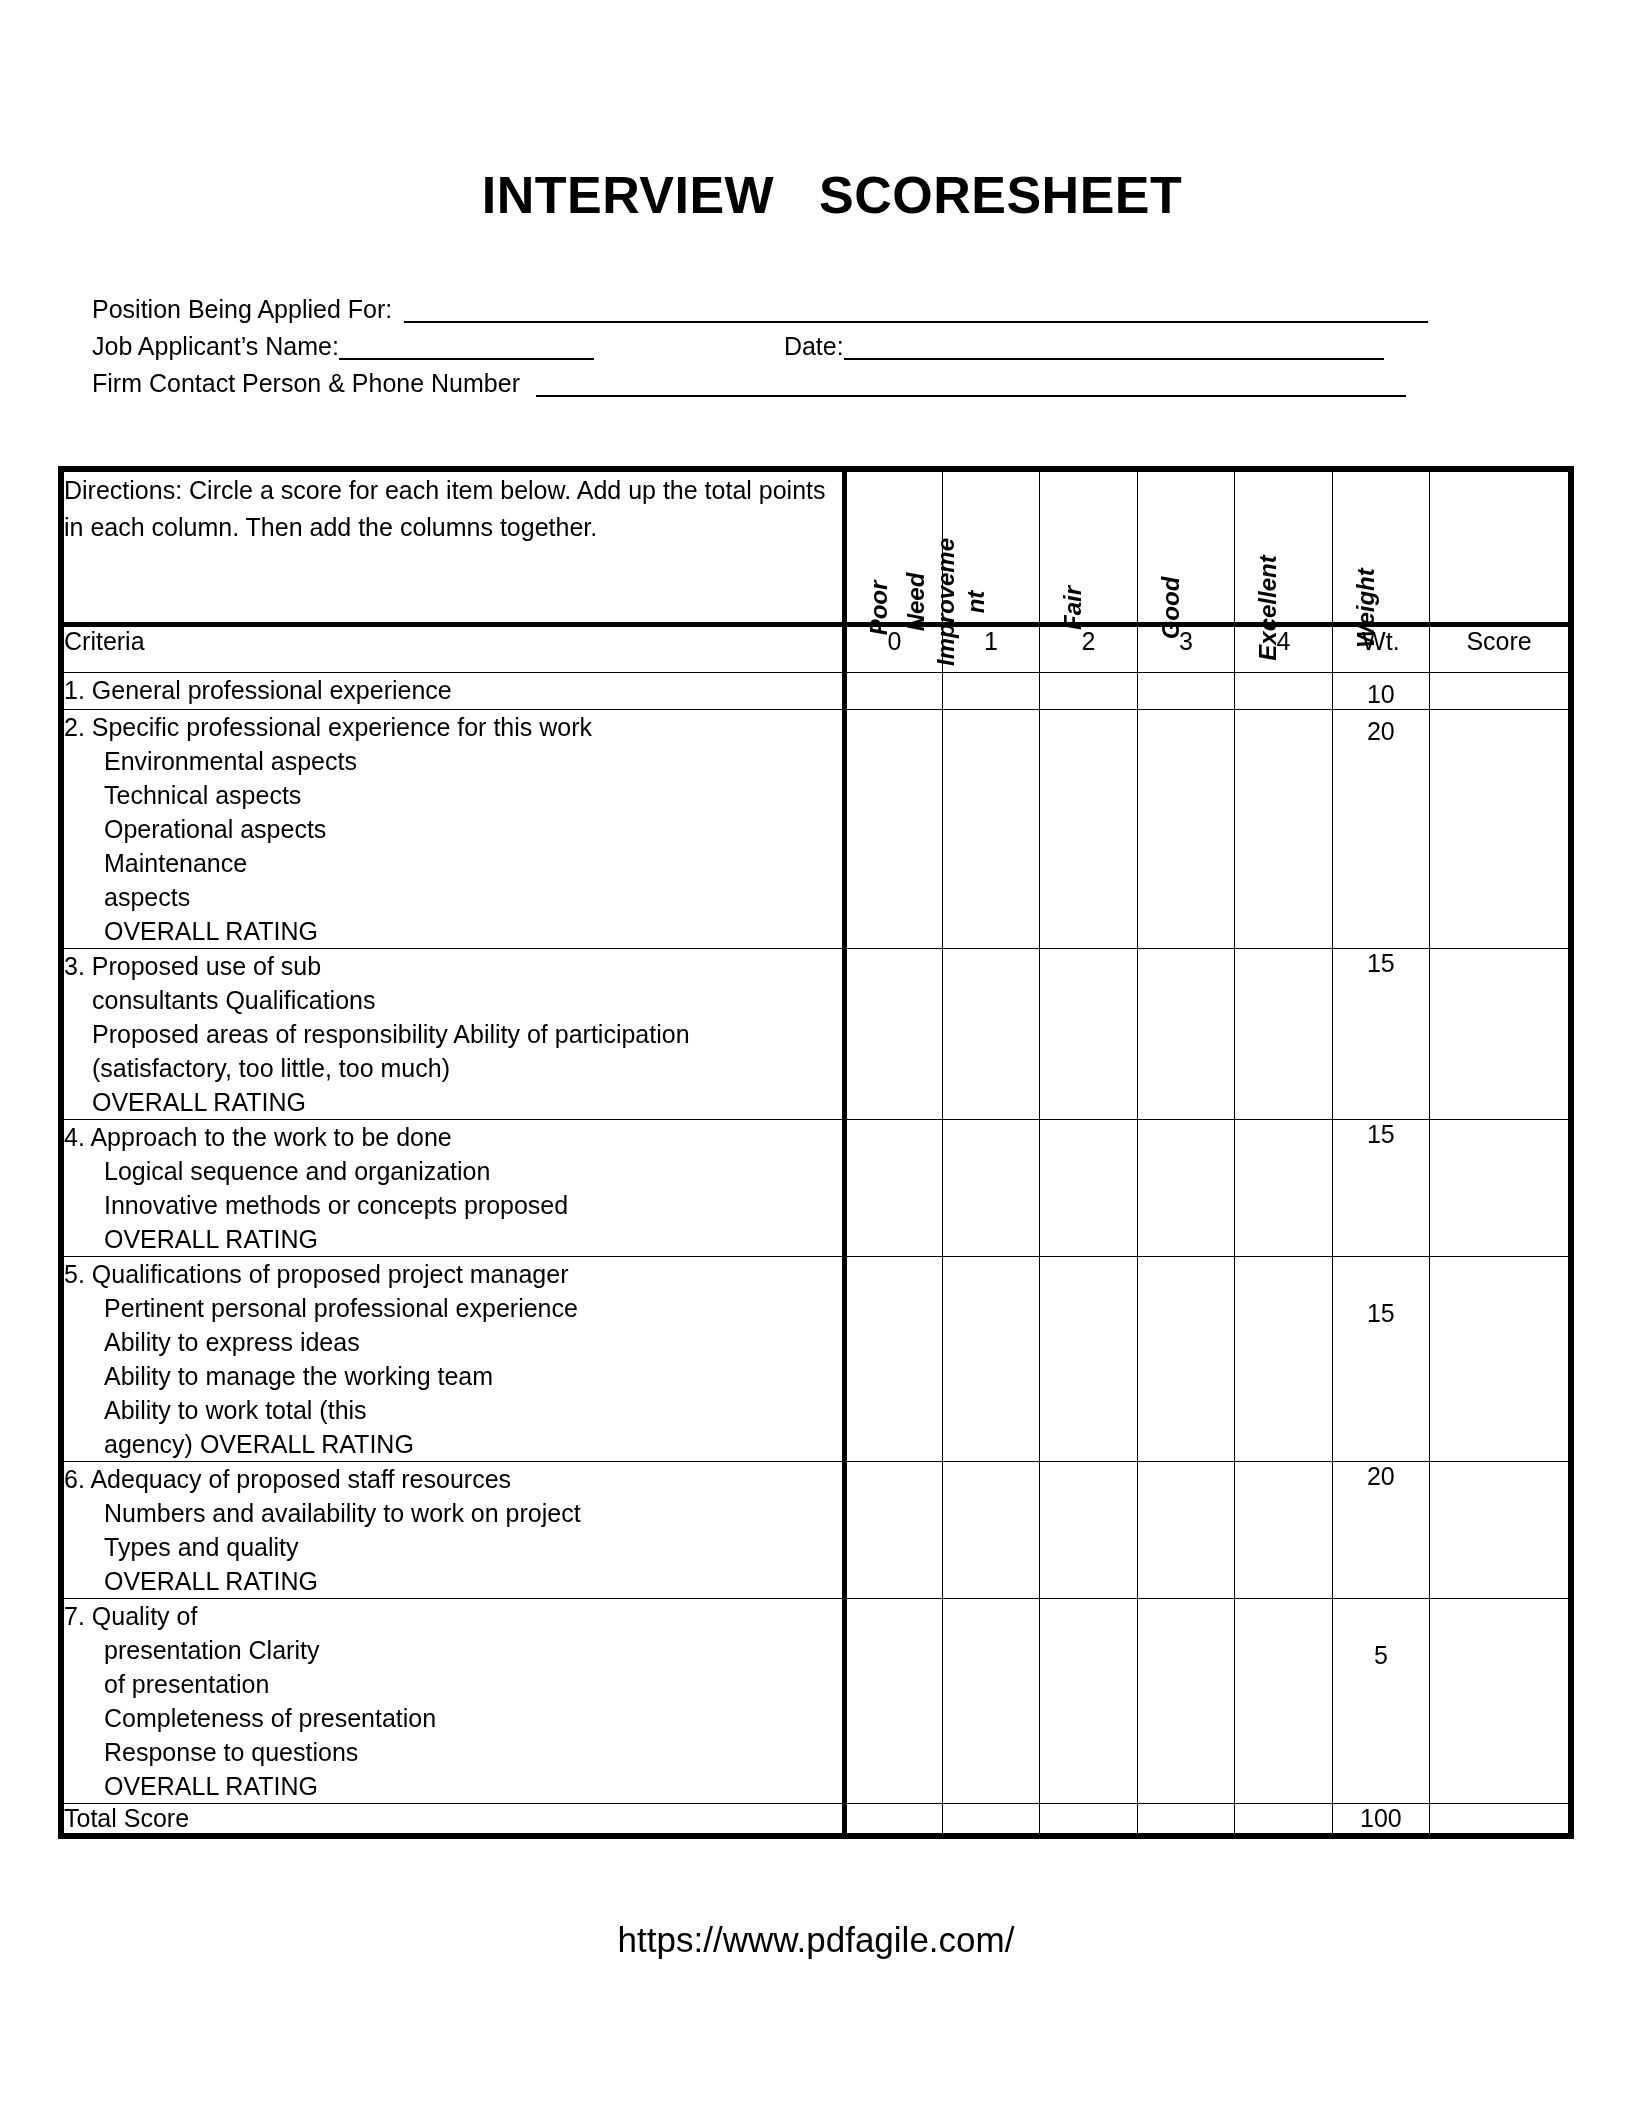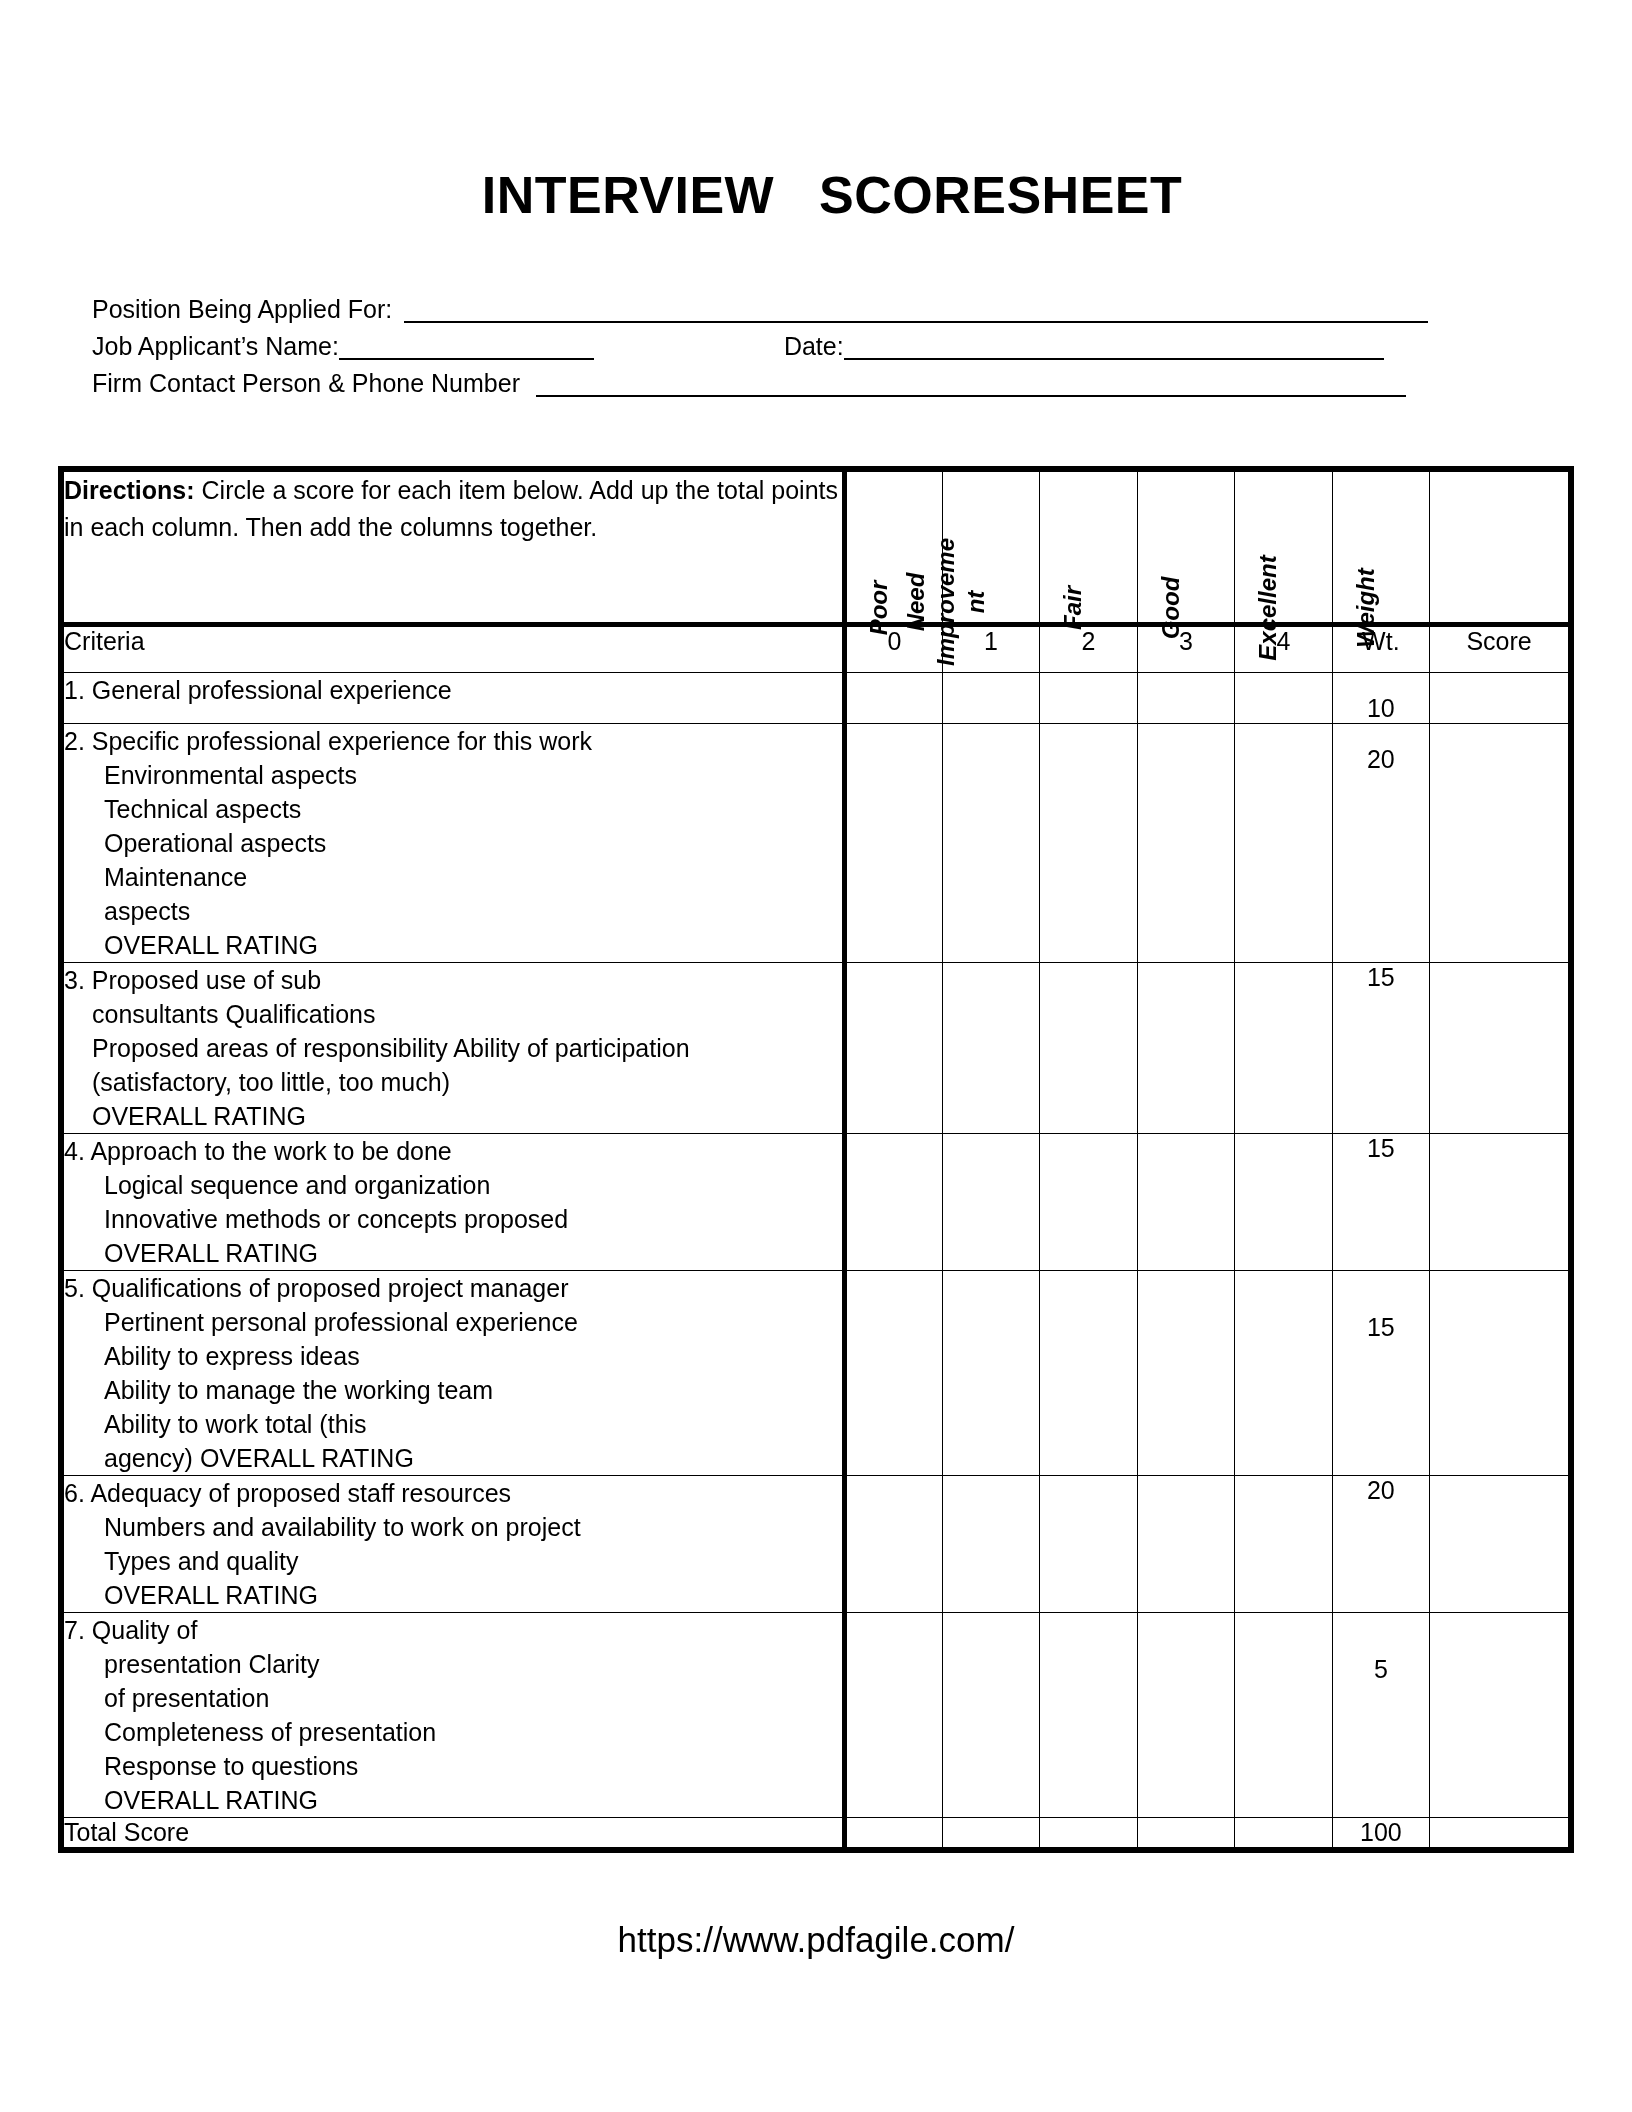--- a/index.html
+++ b/index.html
@@ -91,21 +91,21 @@
   .sep-left { border-left: 5px solid #000 !important; }
   .heavy-bottom { border-bottom: 5px solid #000 !important; }
 
   
   .dir-cell {
     padding: 12px 16px 10px 14px;
     height: 150px;
     font-size: 25px;
     line-height: 37px;
   }
-  .dir-cell b { font-weight: bold; }
+  .dir-cell b { font-weight: normal; }
 
   
   .rot-cell {
     height: 150px;
     position: relative;
   }
   .rot-inner {
     position: absolute;
     left: 50%;
     bottom: 14px;
@@ -145,21 +145,21 @@
   }
   .crit-text .lead { display: block; }
   .crit-text .sub { display: block; padding-left: 40px; }
   .crit-text .sub2 { display: block; padding-left: 28px; }
   .blank-cell { }
   .wt-cell {
     text-align: center;
     font-size: 25px;
     vertical-align: middle;
   }
-  .wt-cell.topalign { vertical-align: top; padding-top: 21px; }
+  .wt-cell.topalign { vertical-align: top; padding-top: 7px; }
   .total-label {
     padding: 6px 0 8px 12px;
     font-size: 28px;
     font-weight: bold;
   }
 
   
   .footer {
     position: absolute;
     left: 0;

